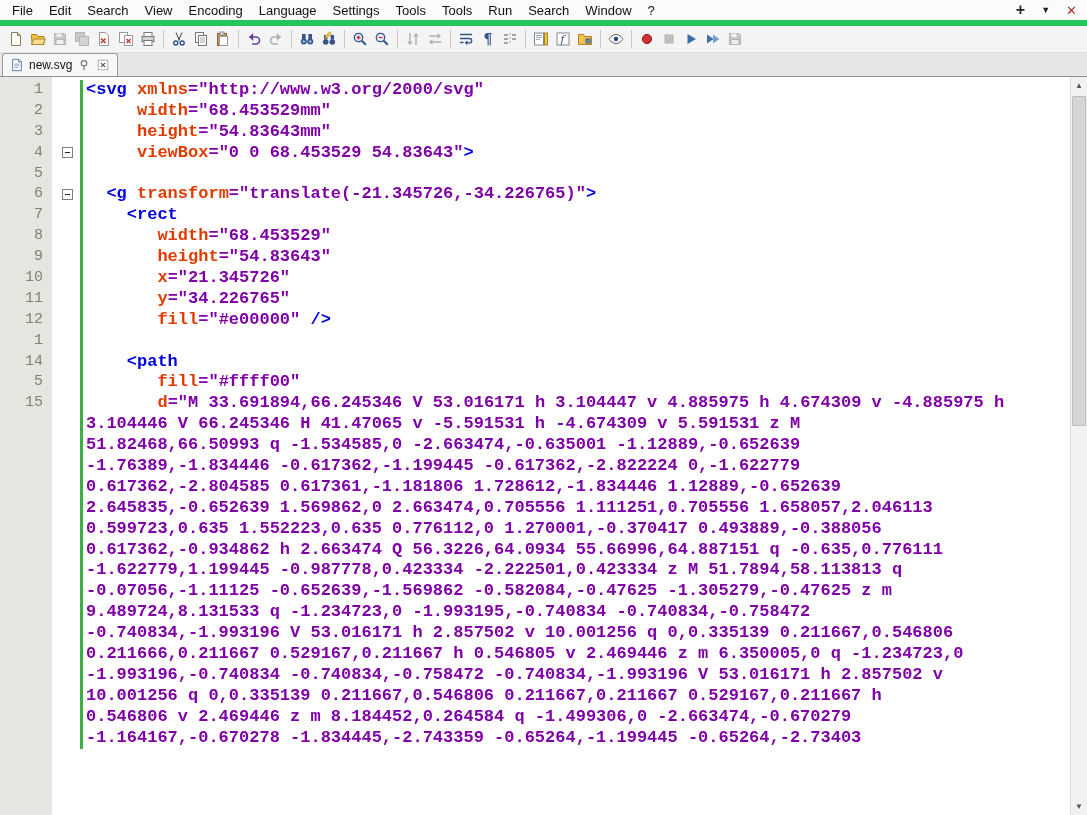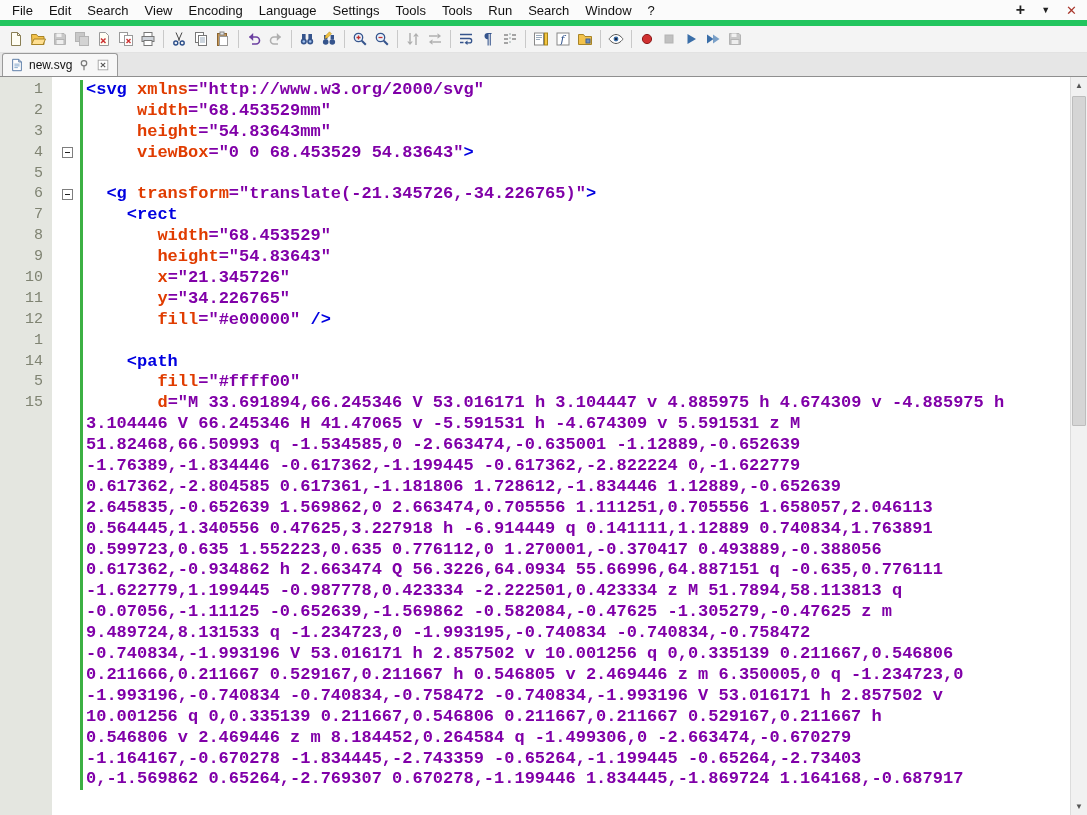--- a/index.html
+++ b/index.html
@@ -519,26 +519,20 @@
         <div class="row">
           <div class="ln"></div>
           <div class="fold"></div>
           <div class="chbar"></div>
           <div class="code"><span class="c-v">2.645835,-0.652639 1.569862,0 2.663474,0.705556 1.111251,0.705556 1.658057,2.046113</span></div>
         </div>
         <div class="row">
           <div class="ln"></div>
           <div class="fold"></div>
           <div class="chbar"></div>
-          <div class="code"><span class="c-v">0.564445,1.340556 0.47625,3.227918 h -6.914449 q 0.141111,1.12889 0.740834,1.763891</span></div>
-        </div>
-        <div class="row">
-          <div class="ln"></div>
-          <div class="fold"></div>
-          <div class="chbar"></div>
           <div class="code"><span class="c-v">0.599723,0.635 1.552223,0.635 0.776112,0 1.270001,-0.370417 0.493889,-0.388056</span></div>
         </div>
         <div class="row">
           <div class="ln"></div>
           <div class="fold"></div>
           <div class="chbar"></div>
           <div class="code"><span class="c-v">0.617362,-0.934862 h 2.663474 Q 56.3226,64.0934 55.66996,64.887151 q -0.635,0.776111</span></div>
         </div>
         <div class="row">
           <div class="ln"></div>
@@ -586,26 +580,20 @@
           <div class="ln"></div>
           <div class="fold"></div>
           <div class="chbar"></div>
           <div class="code"><span class="c-v">0.546806 v 2.469446 z m 8.184452,0.264584 q -1.499306,0 -2.663474,-0.670279</span></div>
         </div>
         <div class="row">
           <div class="ln"></div>
           <div class="fold"></div>
           <div class="chbar"></div>
           <div class="code"><span class="c-v">-1.164167,-0.670278 -1.834445,-2.743359 -0.65264,-1.199445 -0.65264,-2.73403</span></div>
-        </div>
-        <div class="row">
-          <div class="ln"></div>
-          <div class="fold"></div>
-          <div class="chbar"></div>
-          <div class="code"><span class="c-v">0,-1.569862 0.65264,-2.769307 0.670278,-1.199446 1.834445,-1.869724 1.164168,-0.687917</span></div>
         </div>
       </div>
     <div class="vscroll">
       <div class="sarrow up">▲</div>
       <div class="sthumb"></div>
       <div class="sarrow down">▼</div>
     </div>
   </div>
 
 </div>

